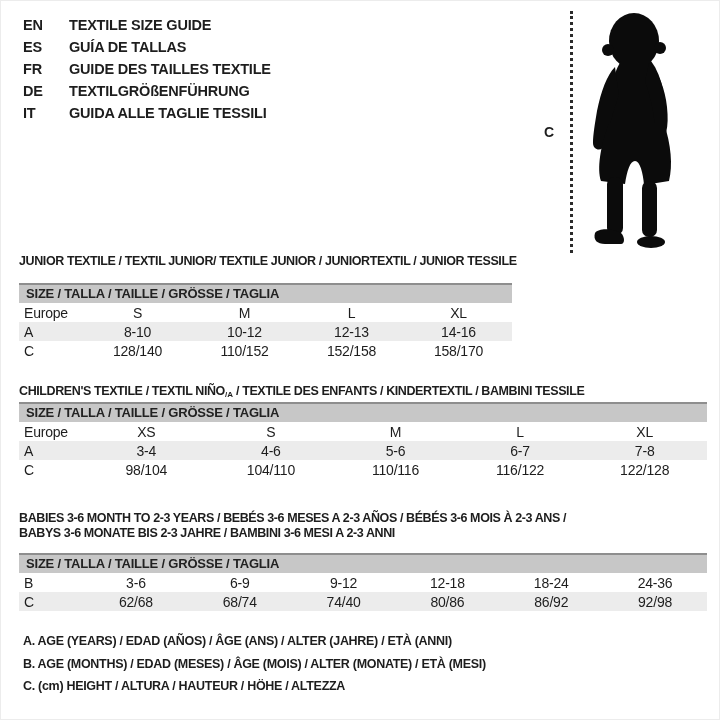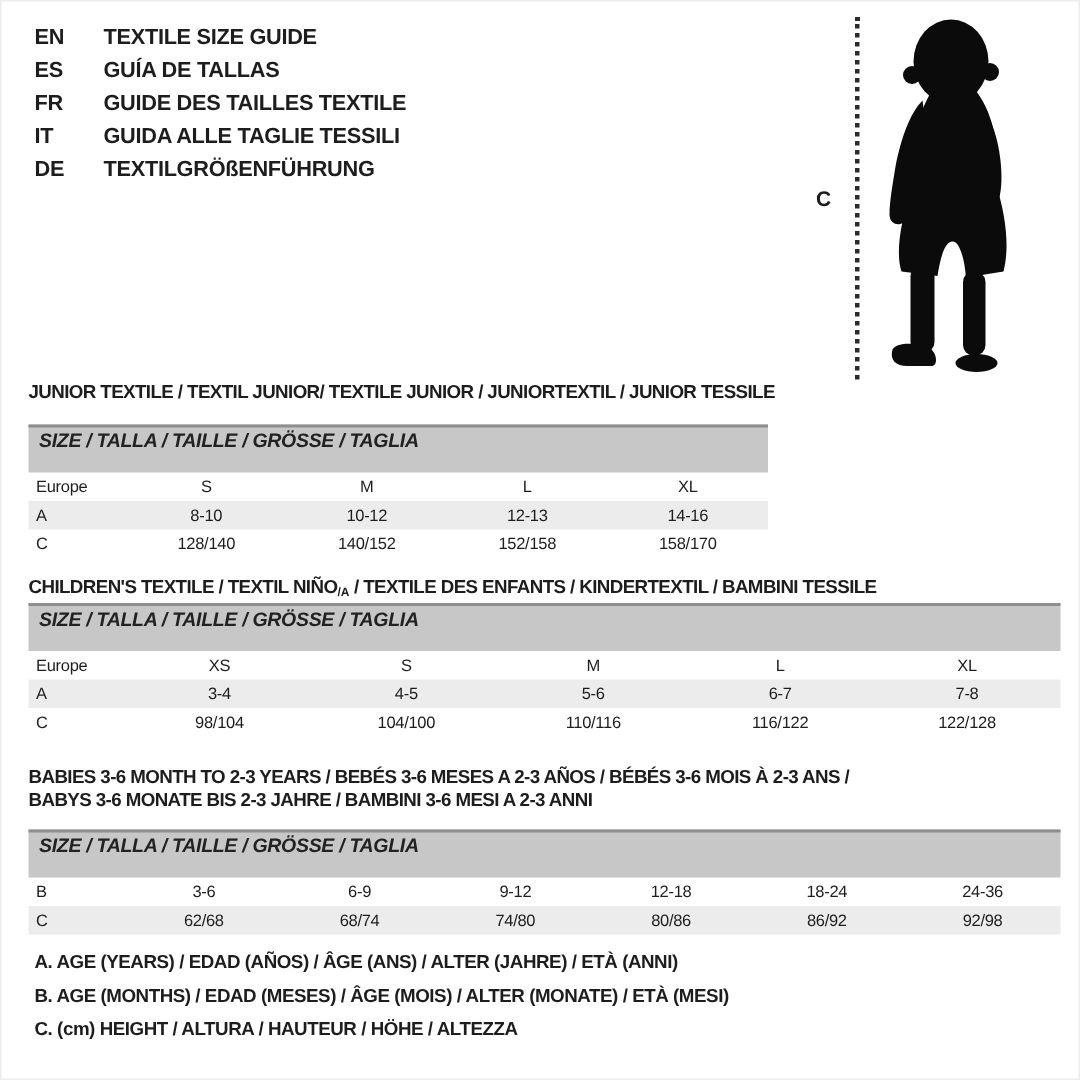--- a/index.html
+++ b/index.html
@@ -25,26 +25,26 @@
   .size-table{position:absolute;left:18px;}
   .t1{top:253px;width:493px;}
   .t2{top:383px;width:688px;}
   .t3{top:510px;width:688px;}
   .t-title{font-weight:bold;font-size:12.5px;letter-spacing:-0.4px;white-space:nowrap;line-height:15px;}
   .t1 .t-title{margin-bottom:14px;}
   .t2 .t-title{}
   .t3 .t-title-block{margin-bottom:12px;}
   .t-title .sub{font-size:8px;vertical-align:-2px;letter-spacing:0;}
   .t-head{
-    height:32px;line-height:18px;background:var(--header-bg,#c7c7c7);
+    height:20px;line-height:18px;background:var(--header-bg,#c7c7c7);
     border-top:2px solid var(--head-border,#8e8e8e);box-sizing:border-box;
     padding-left:7px;font-weight:bold;font-size:13px;letter-spacing:-0.2px;color:#222;
-    white-space:nowrap;overflow:hidden;font-style:italic;
+    white-space:nowrap;overflow:hidden;
   }
-  .t-row{display:flex;height:19px;align-items:center;font-size:11px;letter-spacing:-0.2px;}
+  .t-row{display:flex;height:19px;align-items:center;font-size:14px;letter-spacing:-0.2px;}
   .t-body .t-row:nth-child(even){background:var(--stripe-bg,#ececec);}
   .t-row .lbl{width:65px;flex:0 0 65px;padding-left:5px;box-sizing:border-box;}
   .t-row .val{flex:1;text-align:center;}
 
   
   .legend{position:absolute;left:22px;top:629px;}
   .legend-row{height:22.5px;line-height:22.5px;font-weight:bold;font-size:12.5px;letter-spacing:-0.3px;white-space:nowrap;}
 </style>
 </head>
 <body>
@@ -58,26 +58,26 @@
     </div>
     <div class="lang-row">
       <span class="lang-code">ES</span>
       <span class="lang-label">GUÍA DE TALLAS</span>
     </div>
     <div class="lang-row">
       <span class="lang-code">FR</span>
       <span class="lang-label">GUIDE DES TAILLES TEXTILE</span>
     </div>
     <div class="lang-row">
+      <span class="lang-code">DE</span>
+      <span class="lang-label">TEXTILGRÖßENFÜHRUNG</span>
+    </div>
+    <div class="lang-row">
       <span class="lang-code">IT</span>
       <span class="lang-label">GUIDA ALLE TAGLIE TESSILI</span>
-    </div>
-    <div class="lang-row">
-      <span class="lang-code">DE</span>
-      <span class="lang-label">TEXTILGRÖßENFÜHRUNG</span>
     </div>
   </div>
 
   <div class="figure">
     <span class="c-label">C</span>
     <div class="dotted-line"></div>
     <svg viewBox="0 0 100 242" aria-hidden="true">
       <ellipse class="sil" cx="49" cy="30" rx="25" ry="28"></ellipse>
       <circle class="sil" cx="23" cy="39" r="6"></circle>
       <circle class="sil" cx="75" cy="37" r="6"></circle>
@@ -106,21 +106,21 @@
       <div class="t-row">
         <div class="lbl">A</div>
         <div class="val">8-10</div>
         <div class="val">10-12</div>
         <div class="val">12-13</div>
         <div class="val">14-16</div>
       </div>
       <div class="t-row">
         <div class="lbl">C</div>
         <div class="val">128/140</div>
-        <div class="val">140/152</div>
+        <div class="val">110/152</div>
         <div class="val">152/158</div>
         <div class="val">158/170</div>
       </div>
     </div>
   </section>
 
   <section class="size-table t2">
     <div class="t-title"><span>CHILDREN'S TEXTILE / TEXTIL NIÑO</span><span class="sub">/A</span><span> / TEXTILE DES ENFANTS / KINDERTEXTIL / BAMBINI TESSILE</span></div>
     <div class="t-head">SIZE / TALLA / TAILLE / GRÖSSE / TAGLIA</div>
     <div class="t-body">
@@ -128,29 +128,29 @@
         <div class="lbl">Europe</div>
         <div class="val">XS</div>
         <div class="val">S</div>
         <div class="val">M</div>
         <div class="val">L</div>
         <div class="val">XL</div>
       </div>
       <div class="t-row">
         <div class="lbl">A</div>
         <div class="val">3-4</div>
-        <div class="val">4-5</div>
+        <div class="val">4-6</div>
         <div class="val">5-6</div>
         <div class="val">6-7</div>
         <div class="val">7-8</div>
       </div>
       <div class="t-row">
         <div class="lbl">C</div>
         <div class="val">98/104</div>
-        <div class="val">104/100</div>
+        <div class="val">104/110</div>
         <div class="val">110/116</div>
         <div class="val">116/122</div>
         <div class="val">122/128</div>
       </div>
     </div>
   </section>
 
   <section class="size-table t3">
     <div class="t-title-block">
       <div class="t-title">BABIES 3-6 MONTH TO 2-3 YEARS / BEBÉS 3-6 MESES A 2-3 AÑOS / BÉBÉS 3-6 MOIS À 2-3 ANS /</div>
@@ -164,21 +164,21 @@
         <div class="val">6-9</div>
         <div class="val">9-12</div>
         <div class="val">12-18</div>
         <div class="val">18-24</div>
         <div class="val">24-36</div>
       </div>
       <div class="t-row">
         <div class="lbl">C</div>
         <div class="val">62/68</div>
         <div class="val">68/74</div>
-        <div class="val">74/80</div>
+        <div class="val">74/40</div>
         <div class="val">80/86</div>
         <div class="val">86/92</div>
         <div class="val">92/98</div>
       </div>
     </div>
   </section>
 
   <div class="legend">
     <div class="legend-row">A. AGE (YEARS) / EDAD (AÑOS) / ÂGE (ANS) / ALTER (JAHRE) / ETÀ (ANNI)</div>
     <div class="legend-row">B. AGE (MONTHS) / EDAD (MESES) / ÂGE (MOIS) / ALTER (MONATE) / ETÀ (MESI)</div>

